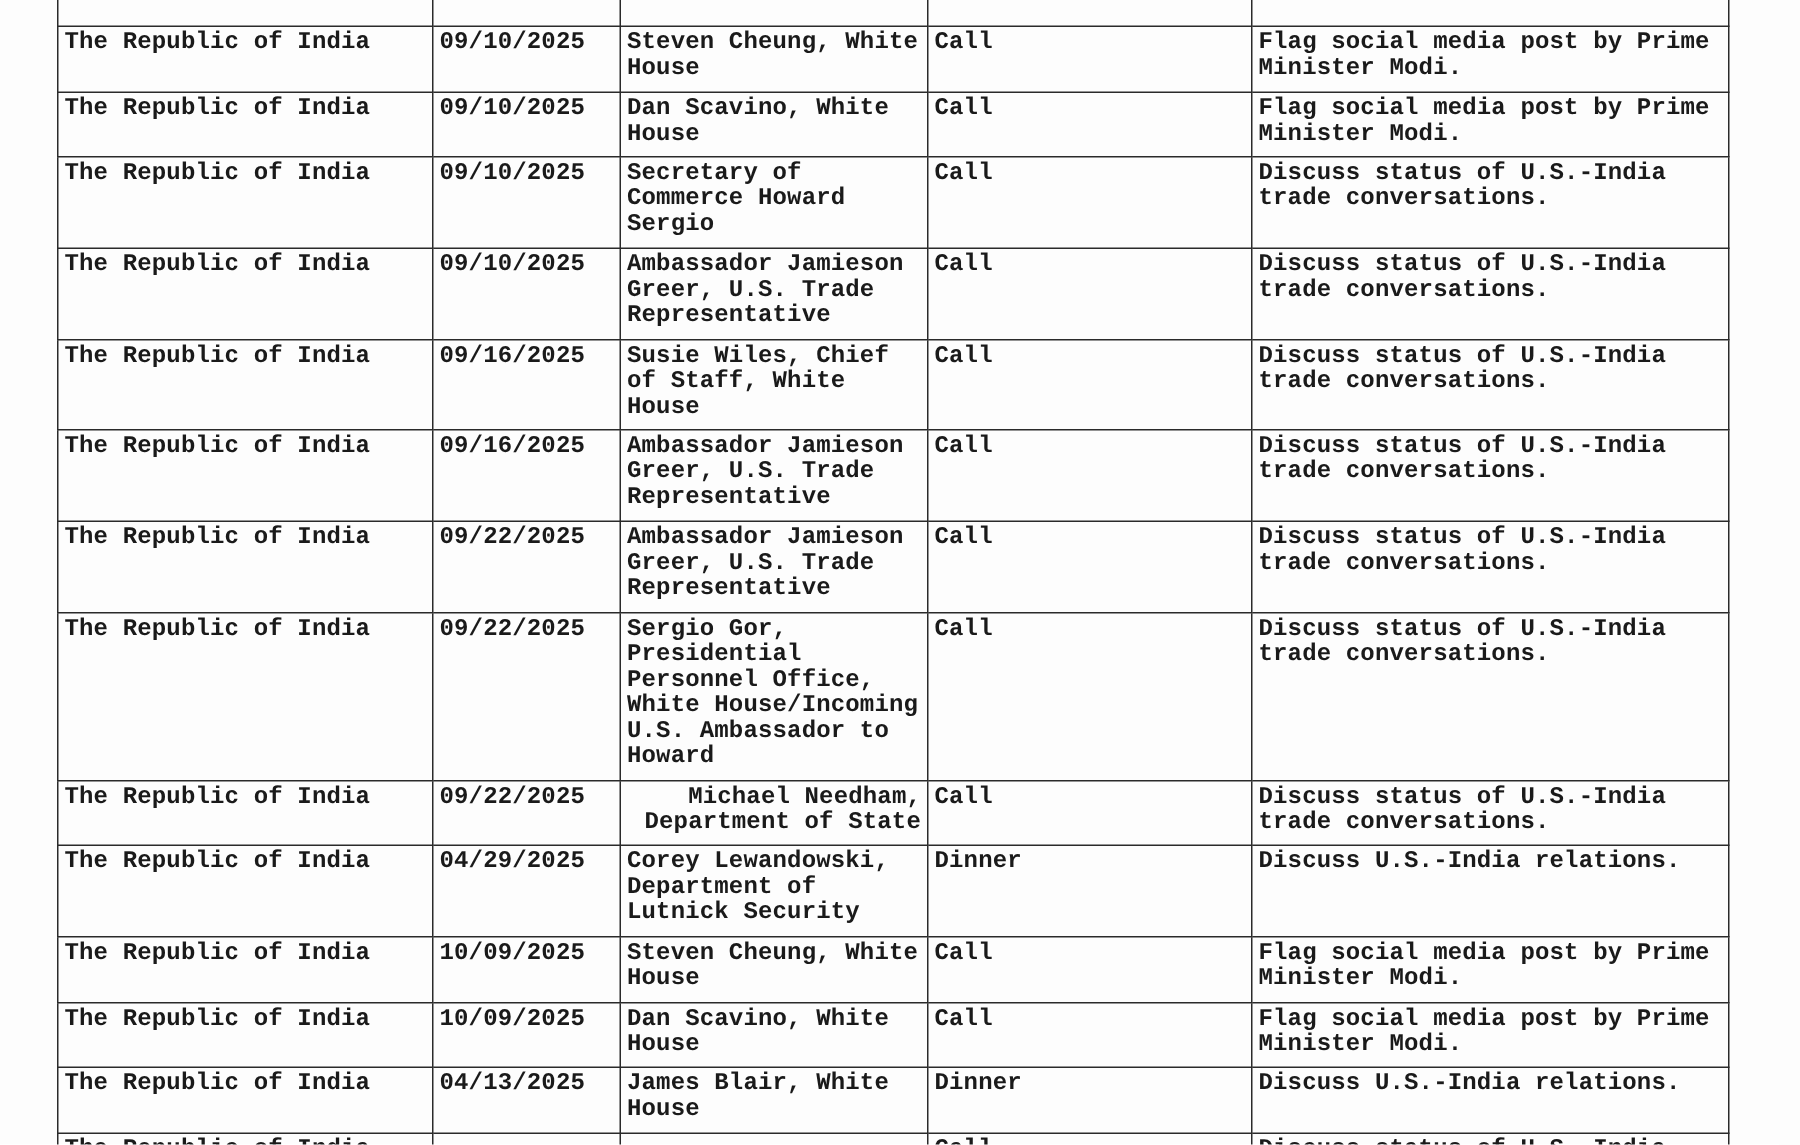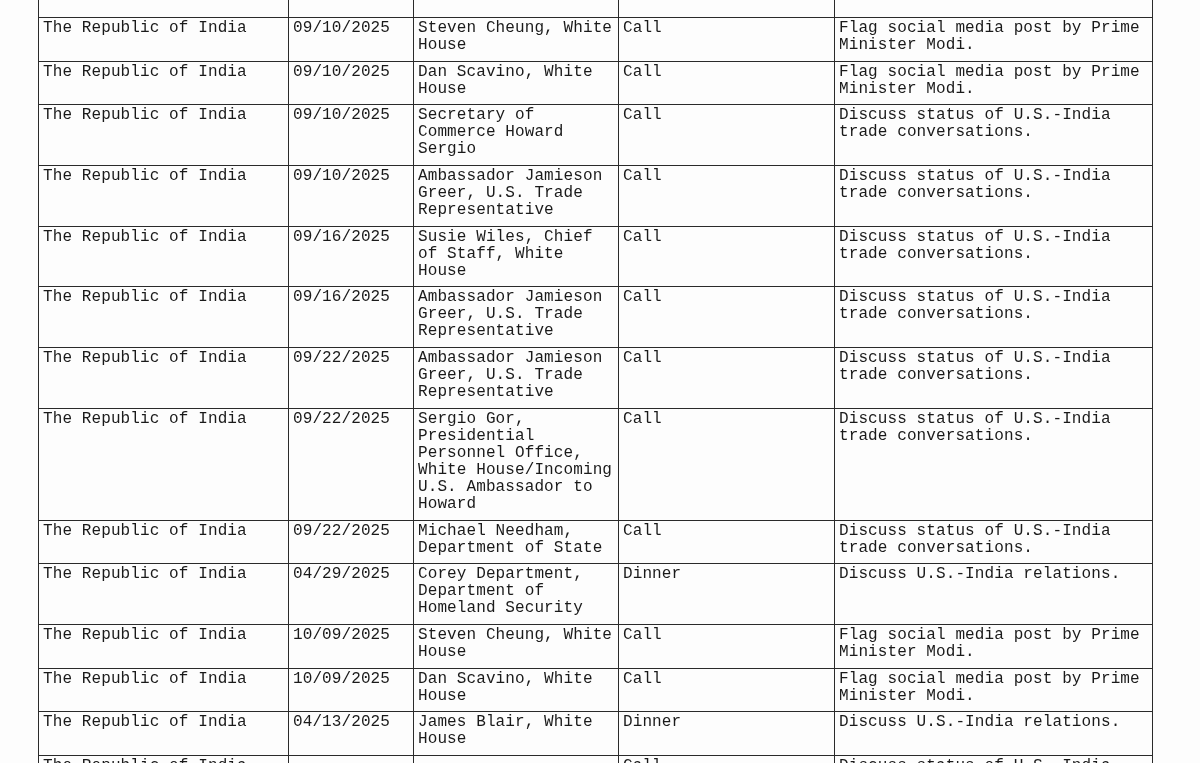--- a/index.html
+++ b/index.html
@@ -8,20 +8,21 @@
       background: #ffffff;
       width: 1200px;
       height: 763px;
       overflow: hidden;
     }
     .page {
       position: relative;
       width: 1200px;
       height: 763px;
       background: #fdfdfd;
+      font-weight: bold;
     }
     table.log {
       position: absolute;
       left: 38px;
       top: -27px;
       border-collapse: collapse;
       table-layout: fixed;
       font-family: "Liberation Mono", "DejaVu Sans Mono", monospace;
       font-size: 16px;
       line-height: 17px;
@@ -113,28 +114,28 @@
         <tr style="height: 112px;">
           <td style="height: 109px;">The Republic of India</td>
           <td style="height: 109px;">09/22/2025</td>
           <td style="height: 109px;">Sergio Gor, Presidential Personnel Office, White House/Incoming U.S. Ambassador to Howard</td>
           <td style="height: 109px;">Call</td>
           <td style="height: 109px;">Discuss status of U.S.-India trade conversations.</td>
         </tr>
         <tr style="height: 43px;">
           <td style="height: 40px;">The Republic of India</td>
           <td style="height: 40px;">09/22/2025</td>
-          <td style="height: 40px;">Michael Needham, Department of State</td>
+          <td style="height: 40px; text-align: right;">Michael Needham, Department of State</td>
           <td style="height: 40px;">Call</td>
           <td style="height: 40px;">Discuss status of U.S.-India trade conversations.</td>
         </tr>
         <tr style="height: 61px;">
           <td style="height: 58px;">The Republic of India</td>
           <td style="height: 58px;">04/29/2025</td>
-          <td style="height: 58px;">Corey Department, Department of Homeland Security</td>
+          <td style="height: 58px;">Corey Lewandowski, Department of Lutnick Security</td>
           <td style="height: 58px;">Dinner</td>
           <td style="height: 58px;">Discuss U.S.-India relations.</td>
         </tr>
         <tr style="height: 44px;">
           <td style="height: 41px;">The Republic of India</td>
           <td style="height: 41px;">10/09/2025</td>
           <td style="height: 41px;">Steven Cheung, White House</td>
           <td style="height: 41px;">Call</td>
           <td style="height: 41px;">Flag social media post by Prime Minister Modi.</td>
         </tr>

